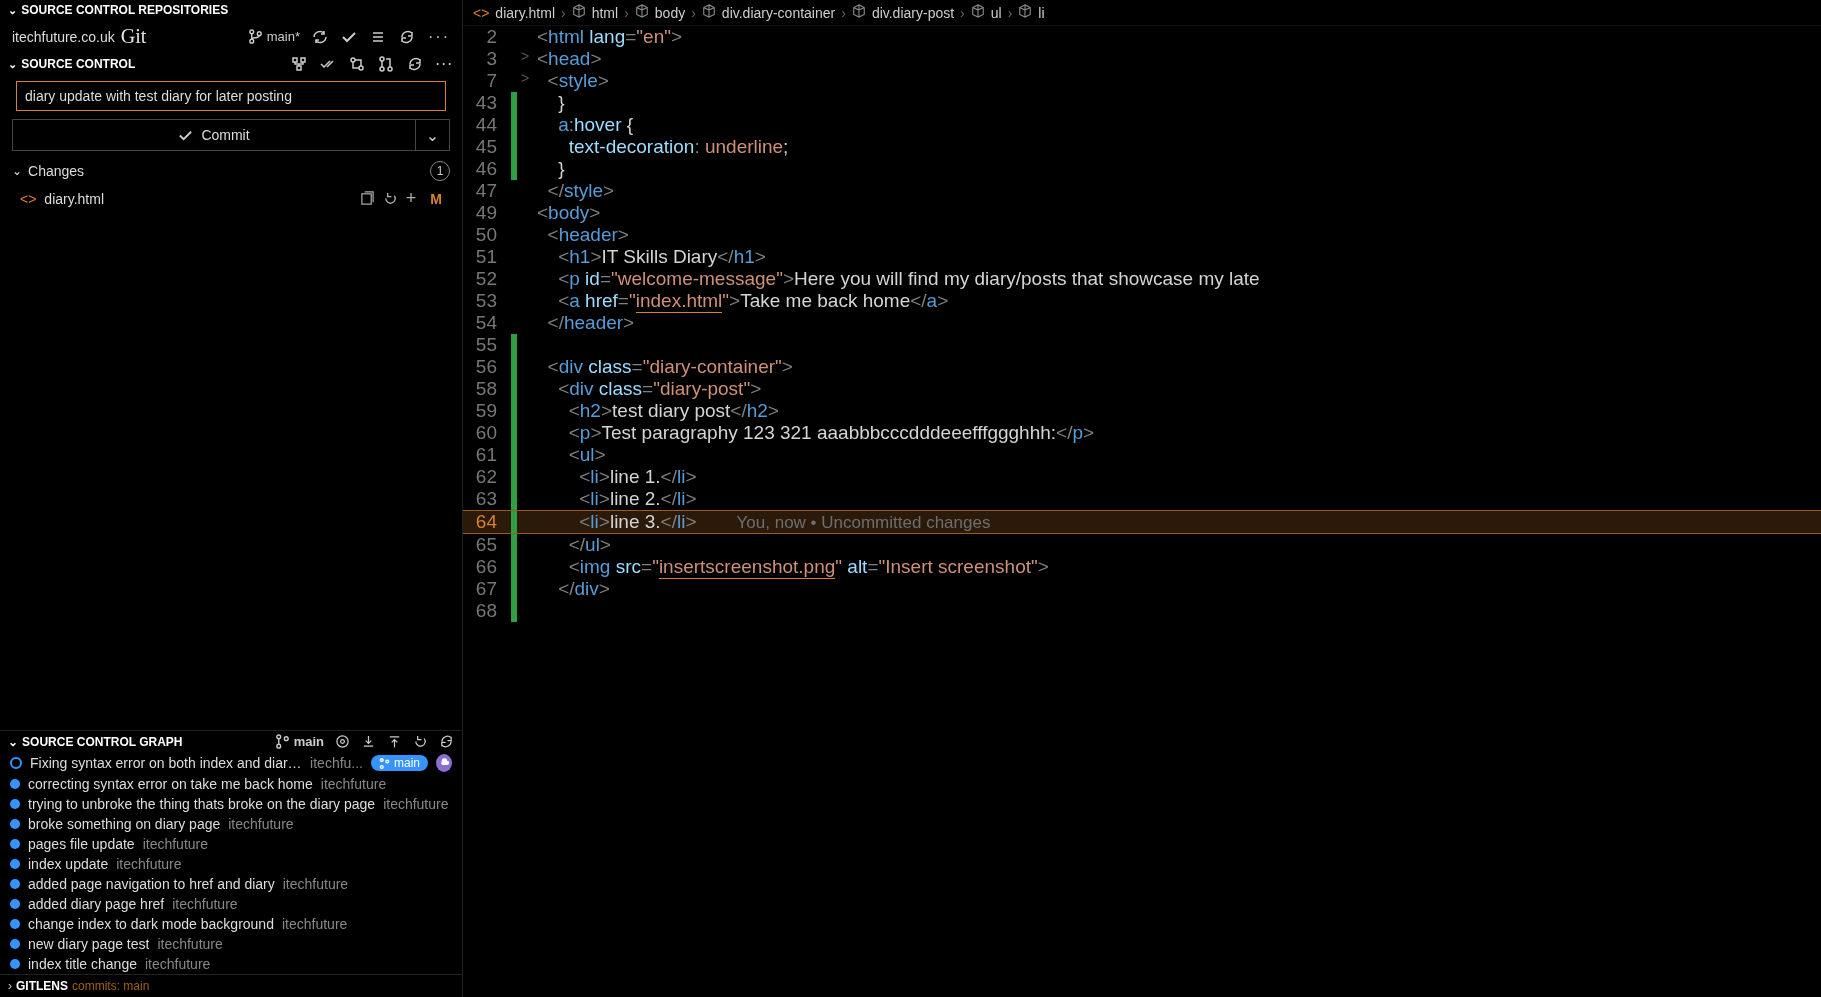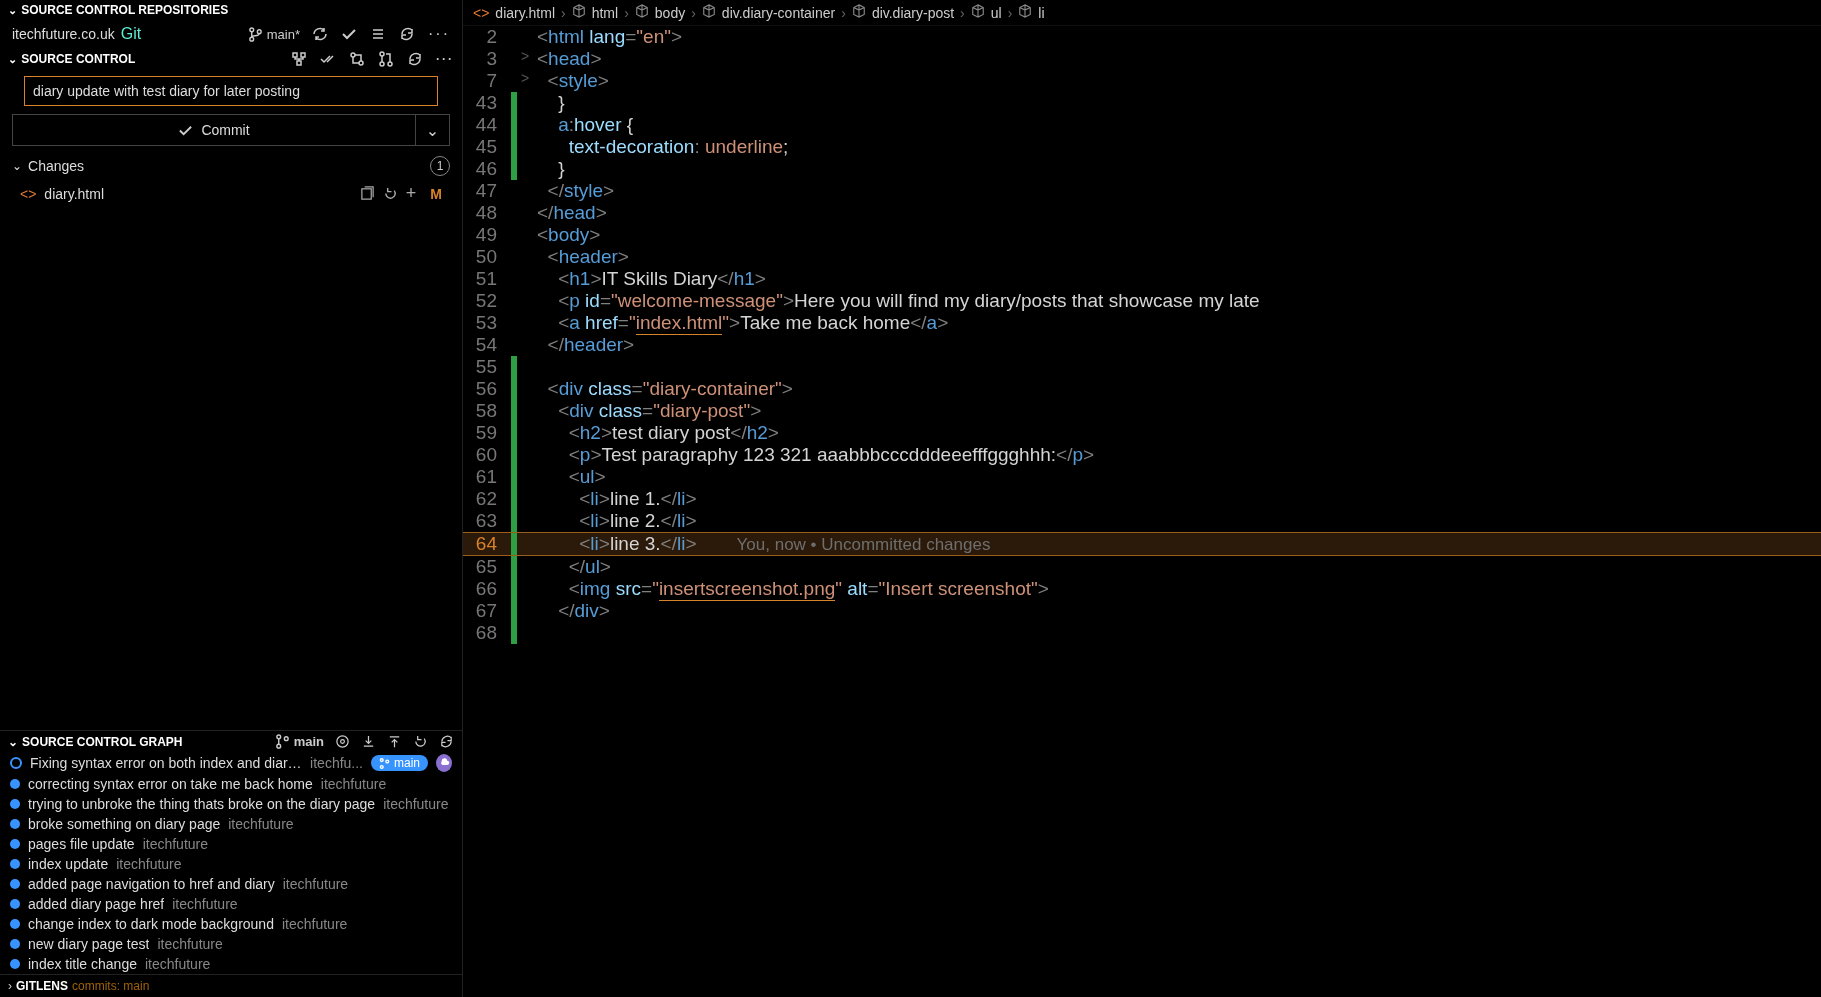--- a/index.html
+++ b/index.html
@@ -1,26 +1,26 @@
 <!DOCTYPE html>
 <html><head>
 <meta charset="utf-8">
 <style>
 * { box-sizing: border-box; margin: 0; padding: 0; font-family: "Segoe UI", -apple-system, sans-serif; }
 body { background: #000; color: #ccc; display: flex; height: 997px; width: 1821px; overflow: hidden; }
 .sidebar { width: 463px; background: #000; display: flex; flex-direction: column; border-right: 1px solid #222; }
 .section-header { display: flex; align-items: center; padding: 3px 8px; font-size: 12px; font-weight: 700; color: #fff; cursor: pointer; }
 .section-header .chevron { margin-right: 4px; font-size: 11px; display: inline-block; }
 .repo-row { display: flex; align-items: center; padding: 5px 12px; font-size: 14px; color: #ddd; }
-.repo-row .vcs { color: #5eead4; margin-left: 6px; font-size: 16px; }
+.repo-row .vcs { color: #e5e5e5; margin-left: 6px; font-size: 20px; font-family: Liberation Serif, serif; }
 .repo-row .spacer { flex: 1; }
 .toolbar-icons { display: flex; gap: 13px; align-items: center; color: #ccc; }
 .toolbar-icons svg, .toolbar-icons .icon { width: 16px; height: 16px; cursor: pointer; }
 .sc-toolbar { justify-content: space-between; }
-.commit-input-wrap { padding: 6px 24px; }
+.commit-input-wrap { padding: 6px 16px; }
 .commit-input { width: 100%; background: #000; border: 1px solid #d8822b; color: #ddd; padding: 6px 8px; font-size: 14px; outline: none; }
 .commit-btn-wrap { padding: 2px 12px 6px; display: flex; }
 .commit-btn { flex:1; background: #000; border: 1px solid #444; color: #ddd; padding: 7px; font-size: 14px; display: flex; align-items: center; justify-content: center; gap: 8px; cursor: pointer; }
 .commit-dd { width: 34px; border: 1px solid #444; border-left: none; display:flex; align-items:center; justify-content:center; cursor:pointer; }
 .changes-row { display:flex; align-items:center; padding: 4px 12px; font-size: 14px; color:#ddd; }
 .changes-row .badge { margin-left:auto; width: 20px; height: 20px; border:1px solid #888; border-radius:50%; display:flex; align-items:center; justify-content:center; font-size:12px; color:#ccc; }
 .changes-row .chev { margin-right:6px; font-size:12px; }
 .file-row { display:flex; align-items:center; padding:3px 20px; font-size:14px; color:#ddd; }
 .file-row .fileicon { color:#e37933; margin-right:8px; }
 .file-row .actions { margin-left:auto; display:flex; gap:8px; color:#aaa; align-items:center; }
@@ -325,21 +325,20 @@
     </div>
   <div class="code-area" id="code-area">
       <div class="code-line"><span class="gutter">2</span><span class="diff-gutter"></span><span class="fold-gutter"></span><span class="code-content"><span class="punct">&lt;</span><span class="tag">html</span> <span class="attr">lang</span><span class="punct">=</span><span class="str">"en"</span><span class="punct">&gt;</span></span></div>
       <div class="code-line"><span class="gutter">3</span><span class="diff-gutter"></span><span class="fold-gutter">&gt;</span><span class="code-content"><span class="punct">&lt;</span><span class="tag">head</span><span class="punct">&gt;</span></span></div>
       <div class="code-line"><span class="gutter">7</span><span class="diff-gutter"></span><span class="fold-gutter">&gt;</span><span class="code-content">  <span class="punct">&lt;</span><span class="tag">style</span><span class="punct">&gt;</span></span></div>
       <div class="code-line"><span class="gutter">43</span><span class="diff-gutter diff-add"></span><span class="fold-gutter"></span><span class="code-content">    <span class="txt">}</span></span></div>
       <div class="code-line"><span class="gutter">44</span><span class="diff-gutter diff-add"></span><span class="fold-gutter"></span><span class="code-content">    <span class="tag">a</span><span class="punct">:</span><span class="attr">hover</span> <span class="txt">{</span></span></div>
       <div class="code-line"><span class="gutter">45</span><span class="diff-gutter diff-add"></span><span class="fold-gutter"></span><span class="code-content">      <span class="prop">text-decoration</span><span class="punct">:</span> <span class="val">underline</span><span class="txt">;</span></span></div>
       <div class="code-line"><span class="gutter">46</span><span class="diff-gutter diff-add"></span><span class="fold-gutter"></span><span class="code-content">    <span class="txt">}</span></span></div>
       <div class="code-line"><span class="gutter">47</span><span class="diff-gutter"></span><span class="fold-gutter"></span><span class="code-content">  <span class="punct">&lt;/</span><span class="tag">style</span><span class="punct">&gt;</span></span></div>
-      <div class="code-line"><span class="gutter">48</span><span class="diff-gutter"></span><span class="fold-gutter"></span><span class="code-content"><span class="punct">&lt;/</span><span class="tag">head</span><span class="punct">&gt;</span></span></div>
       <div class="code-line"><span class="gutter">49</span><span class="diff-gutter"></span><span class="fold-gutter"></span><span class="code-content"><span class="punct">&lt;</span><span class="tag">body</span><span class="punct">&gt;</span></span></div>
       <div class="code-line"><span class="gutter">50</span><span class="diff-gutter"></span><span class="fold-gutter"></span><span class="code-content">  <span class="punct">&lt;</span><span class="tag">header</span><span class="punct">&gt;</span></span></div>
       <div class="code-line"><span class="gutter">51</span><span class="diff-gutter"></span><span class="fold-gutter"></span><span class="code-content">    <span class="punct">&lt;</span><span class="tag">h1</span><span class="punct">&gt;</span><span class="txt">IT Skills Diary</span><span class="punct">&lt;/</span><span class="tag">h1</span><span class="punct">&gt;</span></span></div>
       <div class="code-line"><span class="gutter">52</span><span class="diff-gutter"></span><span class="fold-gutter"></span><span class="code-content">    <span class="punct">&lt;</span><span class="tag">p</span> <span class="attr">id</span><span class="punct">=</span><span class="str">"welcome-message"</span><span class="punct">&gt;</span><span class="txt">Here you will find my diary/posts that showcase my late</span></span></div>
       <div class="code-line"><span class="gutter">53</span><span class="diff-gutter"></span><span class="fold-gutter"></span><span class="code-content">    <span class="punct">&lt;</span><span class="tag">a</span> <span class="attr">href</span><span class="punct">=</span><span class="str">"<span class="underline-squiggle">index.html</span>"</span><span class="punct">&gt;</span><span class="txt">Take me back home</span><span class="punct">&lt;/</span><span class="tag">a</span><span class="punct">&gt;</span></span></div>
       <div class="code-line"><span class="gutter">54</span><span class="diff-gutter"></span><span class="fold-gutter"></span><span class="code-content">  <span class="punct">&lt;/</span><span class="tag">header</span><span class="punct">&gt;</span></span></div>
       <div class="code-line"><span class="gutter">55</span><span class="diff-gutter diff-add"></span><span class="fold-gutter"></span><span class="code-content"></span></div>
       <div class="code-line"><span class="gutter">56</span><span class="diff-gutter diff-add"></span><span class="fold-gutter"></span><span class="code-content">  <span class="punct">&lt;</span><span class="tag">div</span> <span class="attr">class</span><span class="punct">=</span><span class="str">"diary-container"</span><span class="punct">&gt;</span></span></div>
       <div class="code-line"><span class="gutter">58</span><span class="diff-gutter diff-add"></span><span class="fold-gutter"></span><span class="code-content">    <span class="punct">&lt;</span><span class="tag">div</span> <span class="attr">class</span><span class="punct">=</span><span class="str">"diary-post"</span><span class="punct">&gt;</span></span></div>
       <div class="code-line"><span class="gutter">59</span><span class="diff-gutter diff-add"></span><span class="fold-gutter"></span><span class="code-content">      <span class="punct">&lt;</span><span class="tag">h2</span><span class="punct">&gt;</span><span class="txt">test diary post</span><span class="punct">&lt;/</span><span class="tag">h2</span><span class="punct">&gt;</span></span></div>

